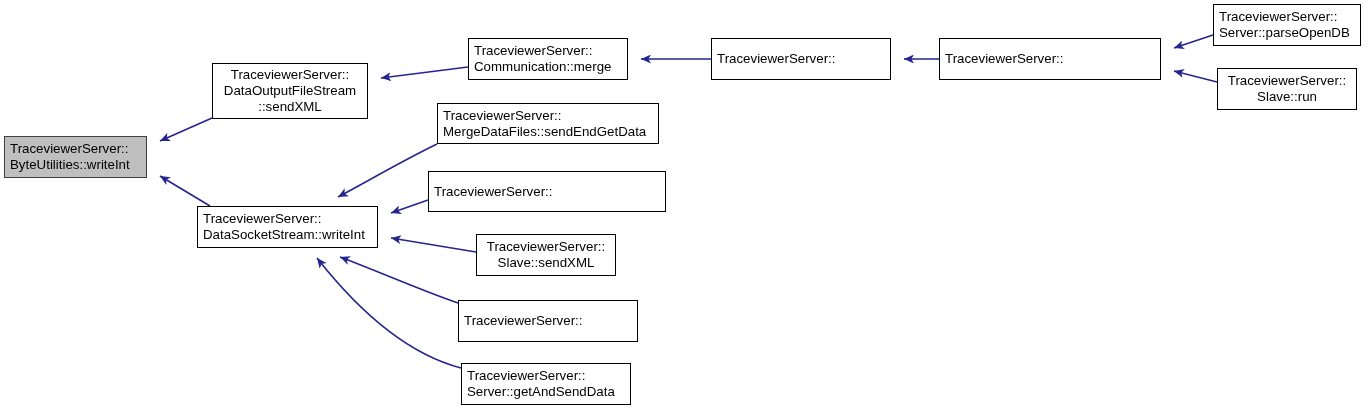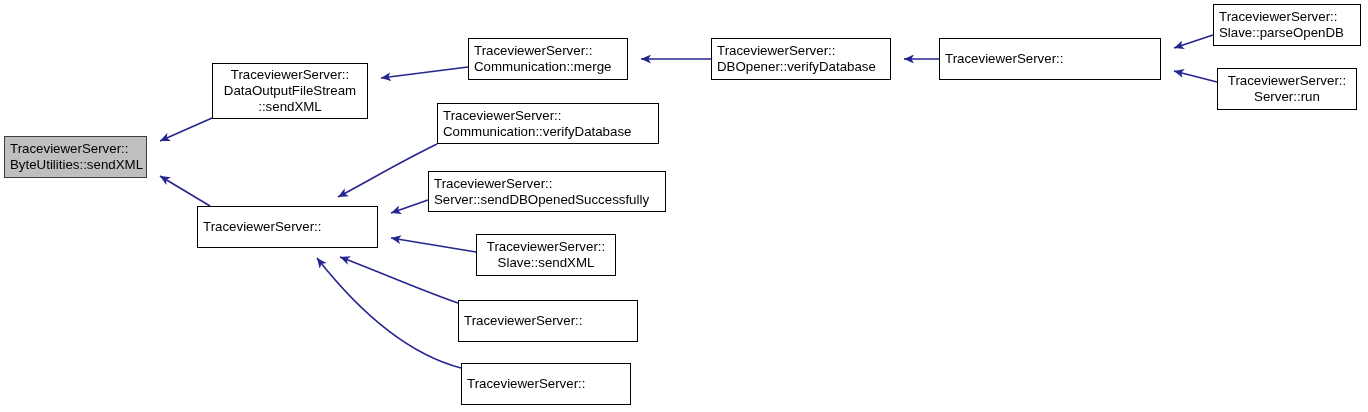--- a/index.html
+++ b/index.html
@@ -86,28 +86,28 @@
 
       <path d="M939,59 L904,59"></path>
 
       <path d="M1213,35 L1174,48"></path>
 
       <path d="M1217,82 L1174,71"></path>
     </g>
   </svg>
 
   <div id="nodes">
-      <div class="node highlight leftalign" style="left: 4px; top: 136px; width: 143px; height: 42px;"><span class="ln">TraceviewerServer::</span><span class="ln">ByteUtilities::sendXML</span></div>
+      <div class="node highlight leftalign" style="left: 4px; top: 136px; width: 143px; height: 42px;"><span class="ln">TraceviewerServer::</span><span class="ln">ByteUtilities::writeInt</span></div>
       <div class="node" style="left: 212px; top: 63px; width: 156px; height: 56px;"><span class="ln">TraceviewerServer::</span><span class="ln">DataOutputFileStream</span><span class="ln">::sendXML</span></div>
-      <div class="node leftalign" style="left: 197px; top: 206px; width: 181px; height: 42px;"><span class="ln">TraceviewerServer::</span></div>
+      <div class="node leftalign" style="left: 197px; top: 206px; width: 181px; height: 42px;"><span class="ln">TraceviewerServer::</span><span class="ln">DataSocketStream::writeInt</span></div>
       <div class="node leftalign" style="left: 468px; top: 38px; width: 160px; height: 42px;"><span class="ln">TraceviewerServer::</span><span class="ln">Communication::merge</span></div>
-      <div class="node leftalign" style="left: 437px; top: 103px; width: 222px; height: 41px;"><span class="ln">TraceviewerServer::</span><span class="ln">Communication::verifyDatabase</span></div>
-      <div class="node leftalign" style="left: 428px; top: 171px; width: 238px; height: 41px;"><span class="ln">TraceviewerServer::</span><span class="ln">Server::sendDBOpenedSuccessfully</span></div>
+      <div class="node leftalign" style="left: 437px; top: 103px; width: 222px; height: 41px;"><span class="ln">TraceviewerServer::</span><span class="ln">MergeDataFiles::sendEndGetData</span></div>
+      <div class="node leftalign" style="left: 428px; top: 171px; width: 238px; height: 41px;"><span class="ln">TraceviewerServer::</span></div>
       <div class="node" style="left: 476px; top: 234px; width: 140px; height: 42px;"><span class="ln">TraceviewerServer::</span><span class="ln">Slave::sendXML</span></div>
       <div class="node leftalign" style="left: 458px; top: 300px; width: 180px; height: 42px;"><span class="ln">TraceviewerServer::</span></div>
-      <div class="node leftalign" style="left: 461px; top: 363px; width: 170px; height: 42px;"><span class="ln">TraceviewerServer::</span></div>
-      <div class="node leftalign" style="left: 711px; top: 38px; width: 180px; height: 42px;"><span class="ln">TraceviewerServer::</span><span class="ln">DBOpener::verifyDatabase</span></div>
+      <div class="node leftalign" style="left: 461px; top: 363px; width: 170px; height: 42px;"><span class="ln">TraceviewerServer::</span><span class="ln">Server::getAndSendData</span></div>
+      <div class="node leftalign" style="left: 711px; top: 38px; width: 180px; height: 42px;"><span class="ln">TraceviewerServer::</span></div>
       <div class="node leftalign" style="left: 939px; top: 38px; width: 222px; height: 42px;"><span class="ln">TraceviewerServer::</span></div>
-      <div class="node leftalign" style="left: 1213px; top: 4px; width: 148px; height: 42px;"><span class="ln">TraceviewerServer::</span><span class="ln">Slave::parseOpenDB</span></div>
-      <div class="node" style="left: 1217px; top: 68px; width: 140px; height: 42px;"><span class="ln">TraceviewerServer::</span><span class="ln">Server::run</span></div>
+      <div class="node leftalign" style="left: 1213px; top: 4px; width: 148px; height: 42px;"><span class="ln">TraceviewerServer::</span><span class="ln">Server::parseOpenDB</span></div>
+      <div class="node" style="left: 1217px; top: 68px; width: 140px; height: 42px;"><span class="ln">TraceviewerServer::</span><span class="ln">Slave::run</span></div>
     </div>
 
 </div>
 
 </body></html>

